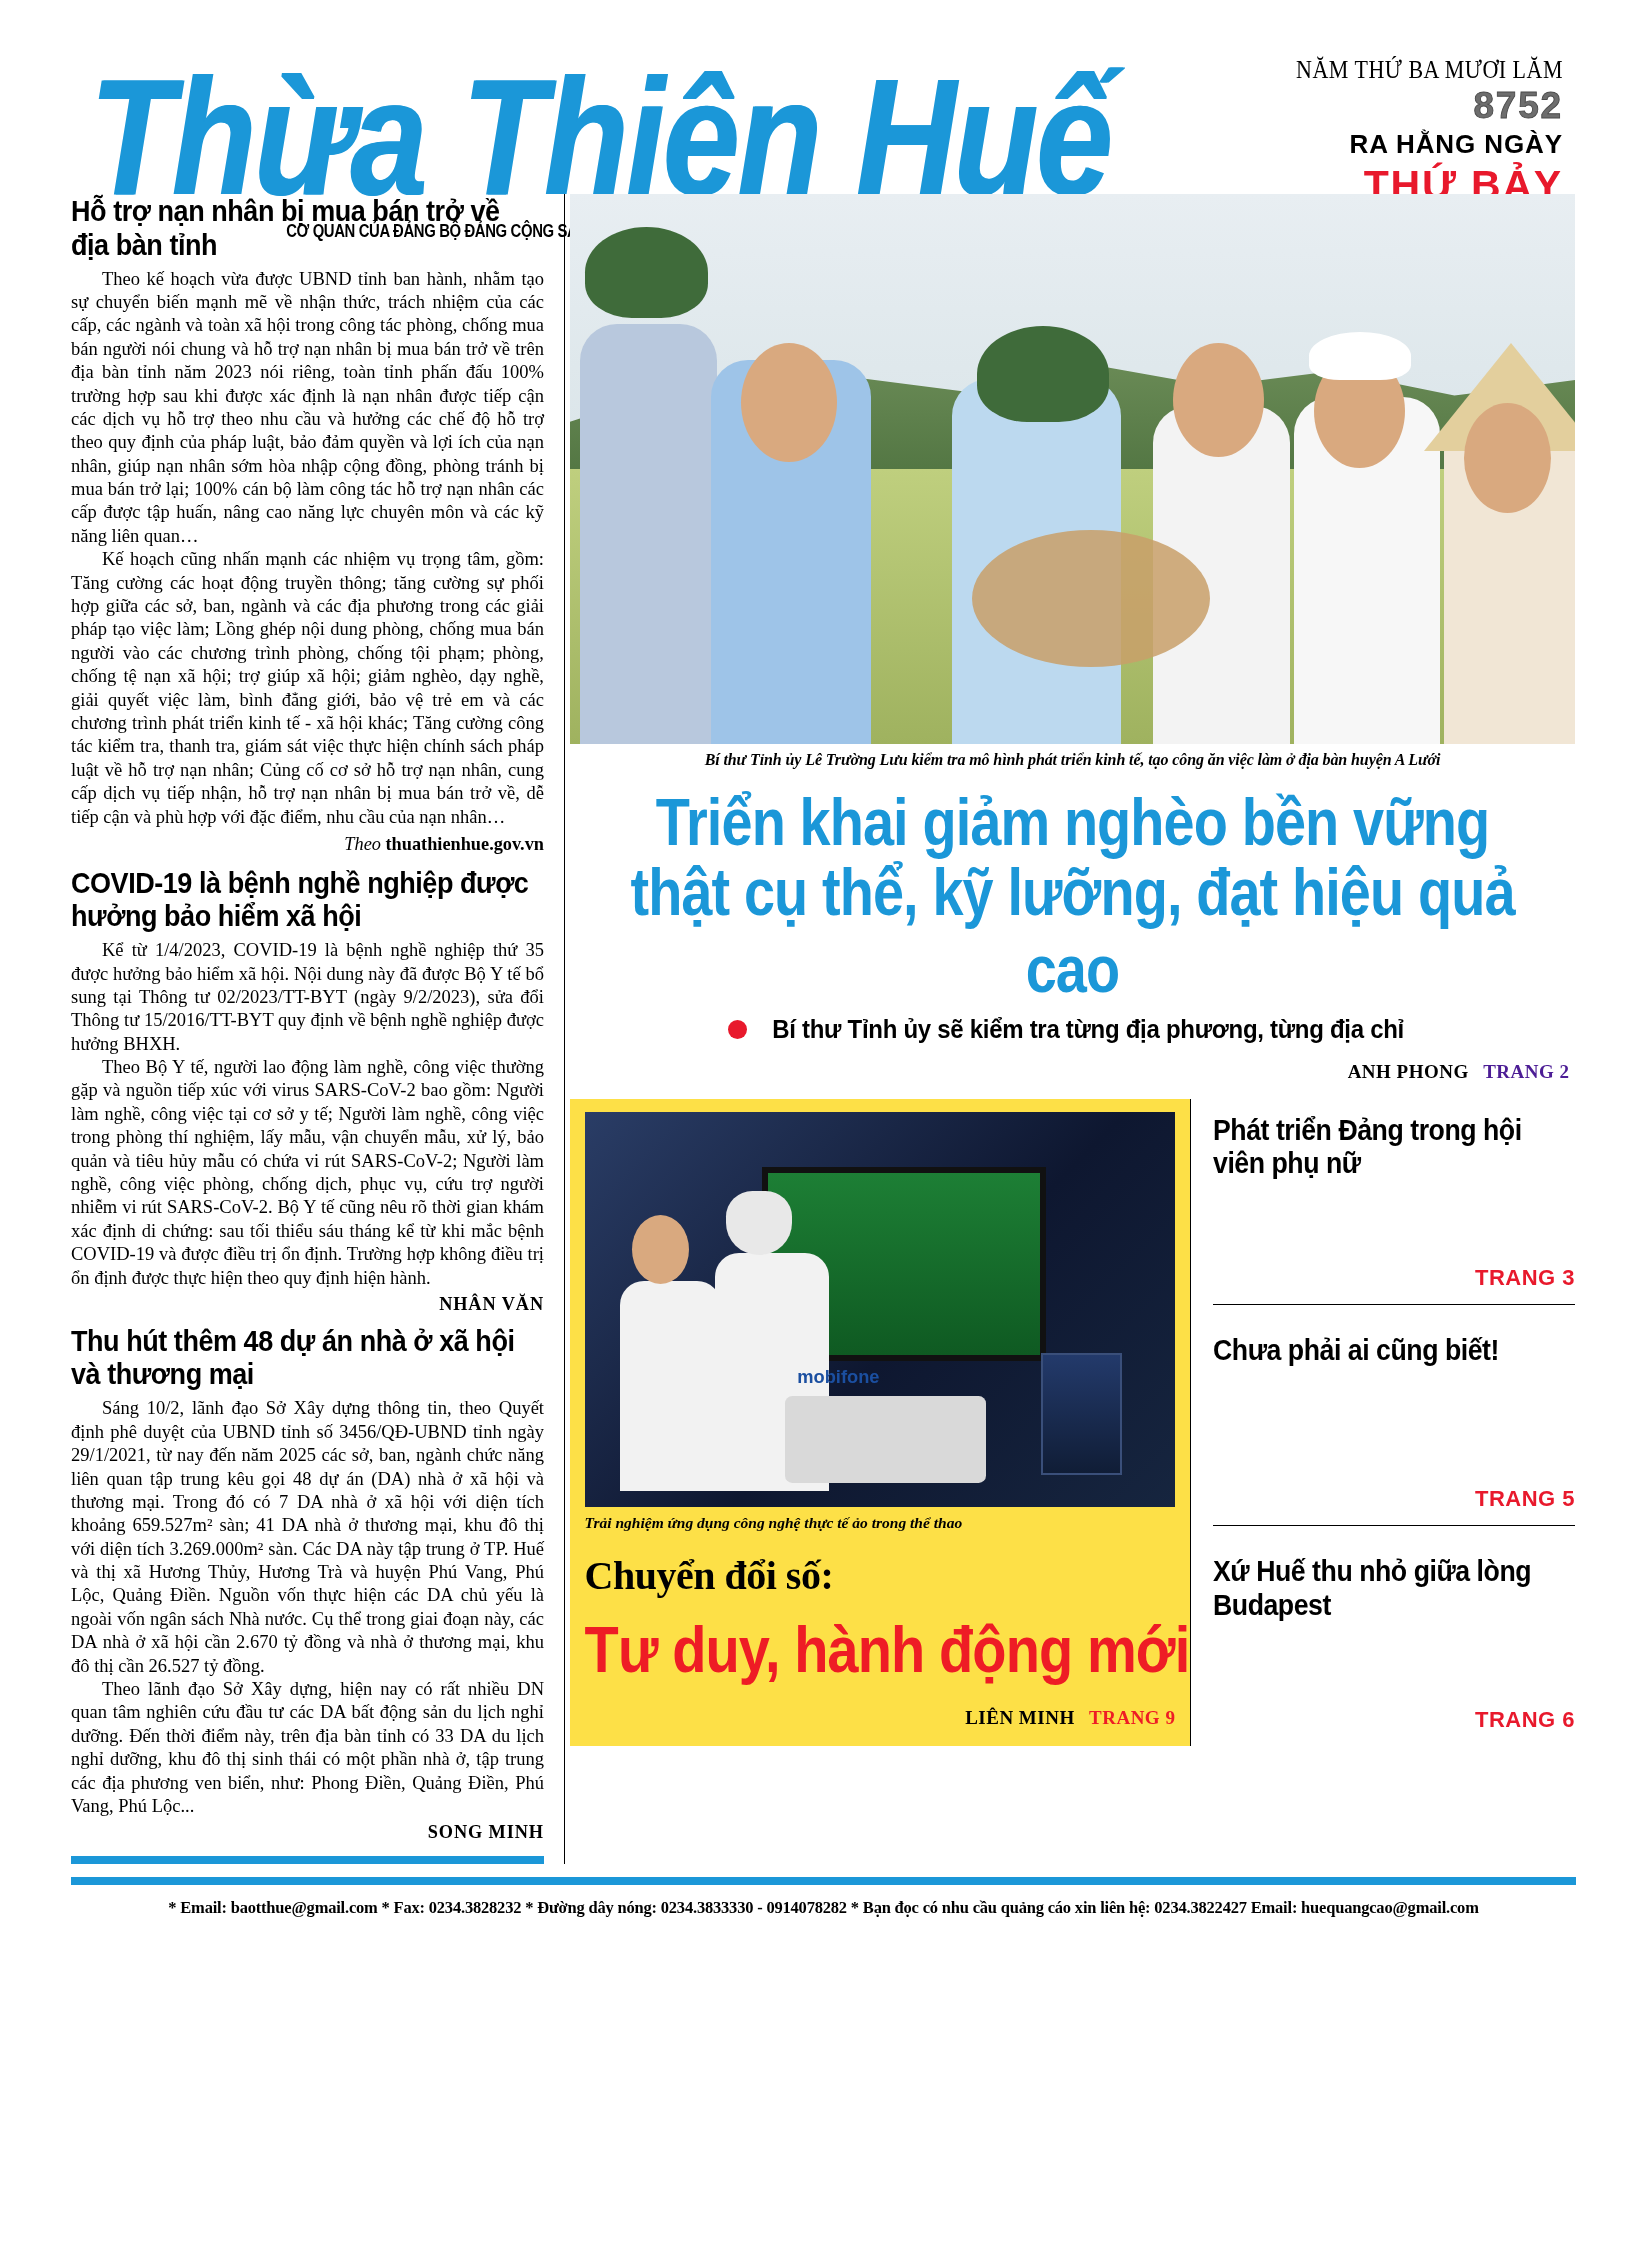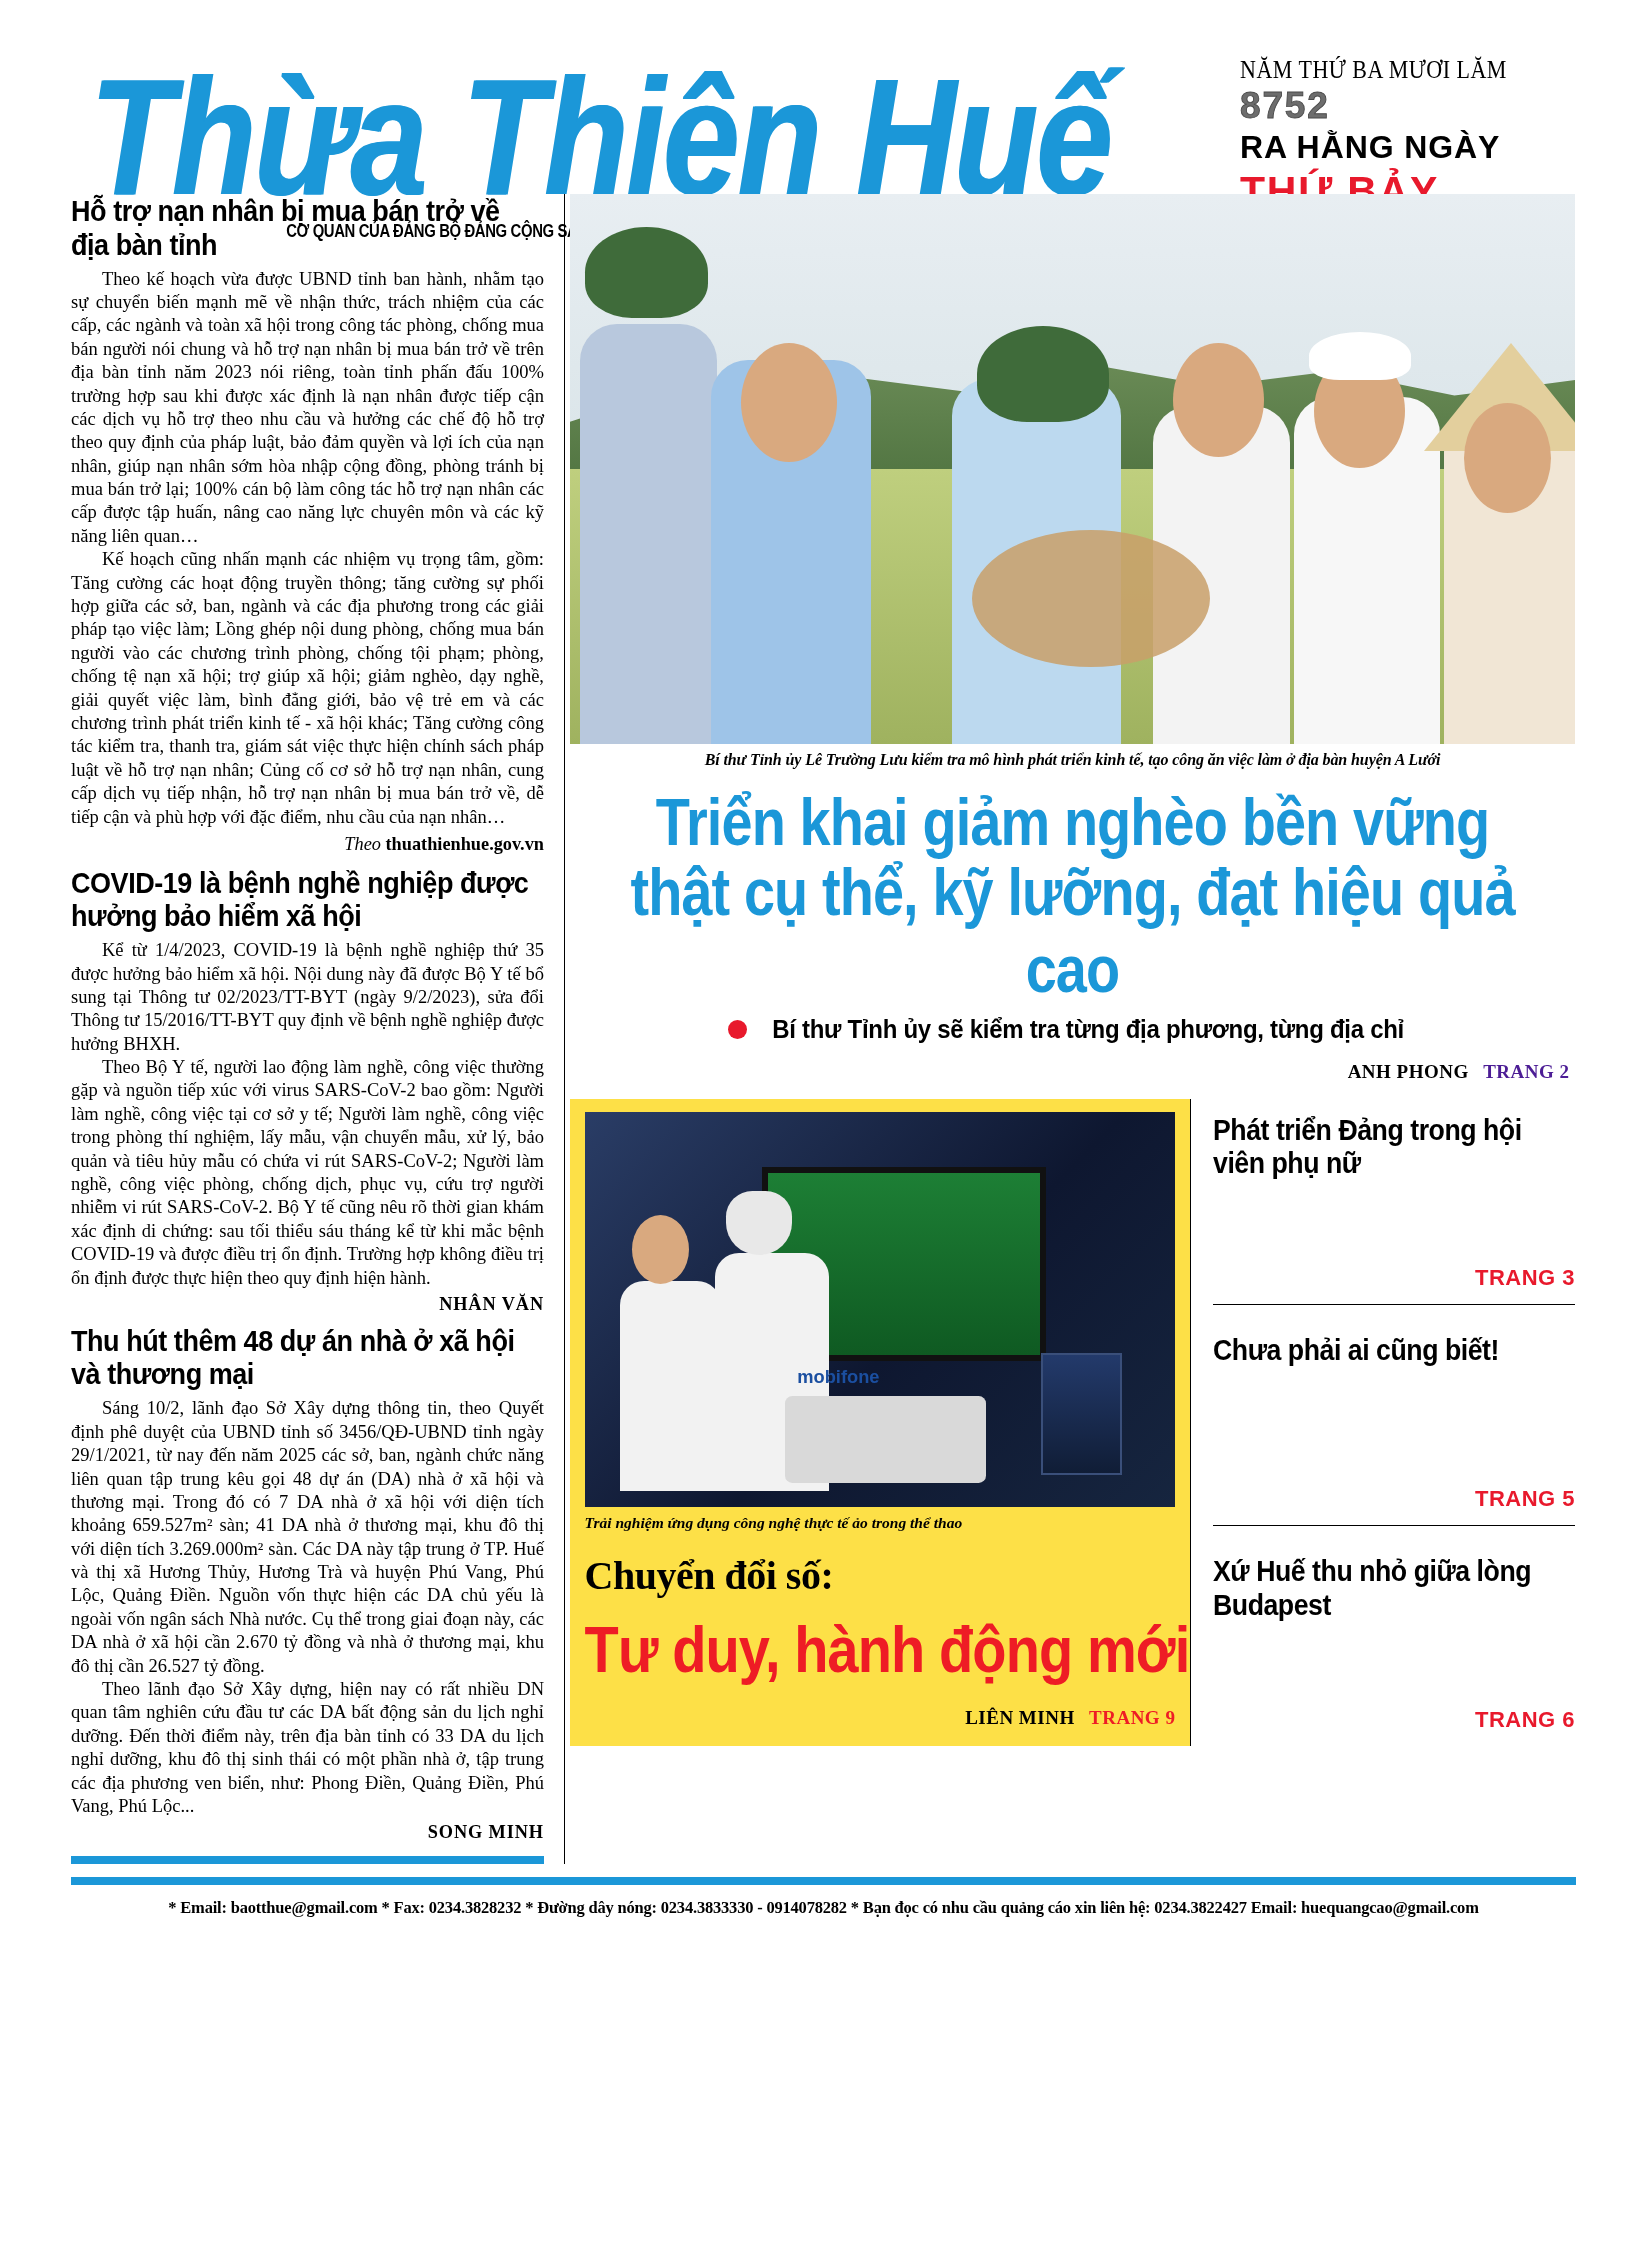--- a/index.html
+++ b/index.html
@@ -42,24 +42,24 @@
     line-height: 1;
     letter-spacing: -1.8px;
     color: #1b97d8;
     white-space: nowrap;
     transform: scaleY(1.22) scaleX(1.02);
     transform-origin: left top;
     text-shadow: 1.8px 0 0 #1b97d8;
   }
   .masthead-right {
     position: absolute;
-    right: 7px;
+    right: 13px;
     top: 57px;
     width: 329px;
-    text-align: left;
+    text-align: right;
   }
   .mr-year {
     font-family: "Liberation Serif", serif;
     font-size: 22px;
     letter-spacing: 0.5px;
     color: #000;
     white-space: nowrap;
     transform: scaleY(1.15);
   }
   .mr-number {
@@ -67,21 +67,21 @@
     font-weight: bold;
     font-size: 37px;
     letter-spacing: 1.8px;
     color: #6d6d6d;
     margin-top: 1.8px;
     -webkit-text-stroke: 0.9px #4a4a4a;
   }
   .mr-daily {
     font-family: "Liberation Sans", sans-serif;
     font-weight: bold;
-    font-size: 32px;
+    font-size: 26px;
     letter-spacing: 0.9px;
     margin-top: 2.7px;
   }
   .mr-weekday {
     font-family: "Liberation Sans", sans-serif;
     font-weight: bold;
     font-size: 41px;
     letter-spacing: 1.8px;
     color: #e8192c;
     margin-top: 3.7px;

